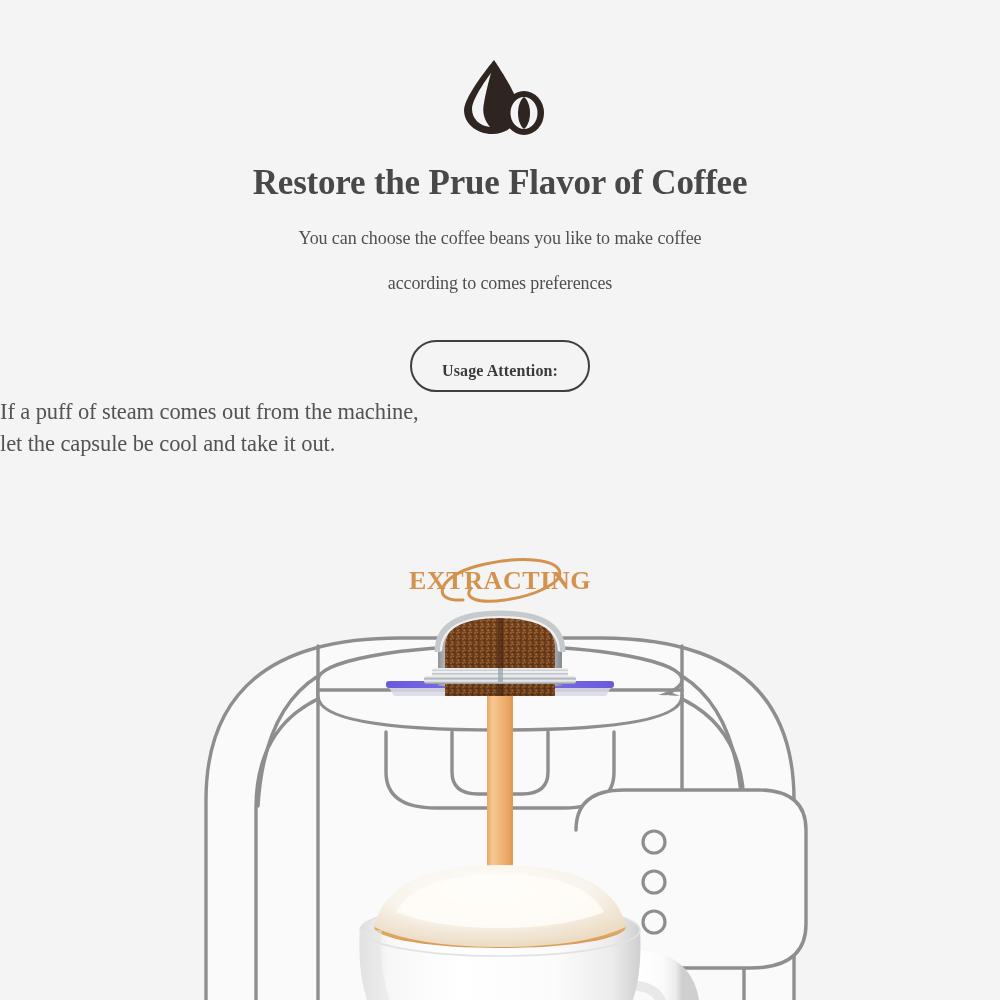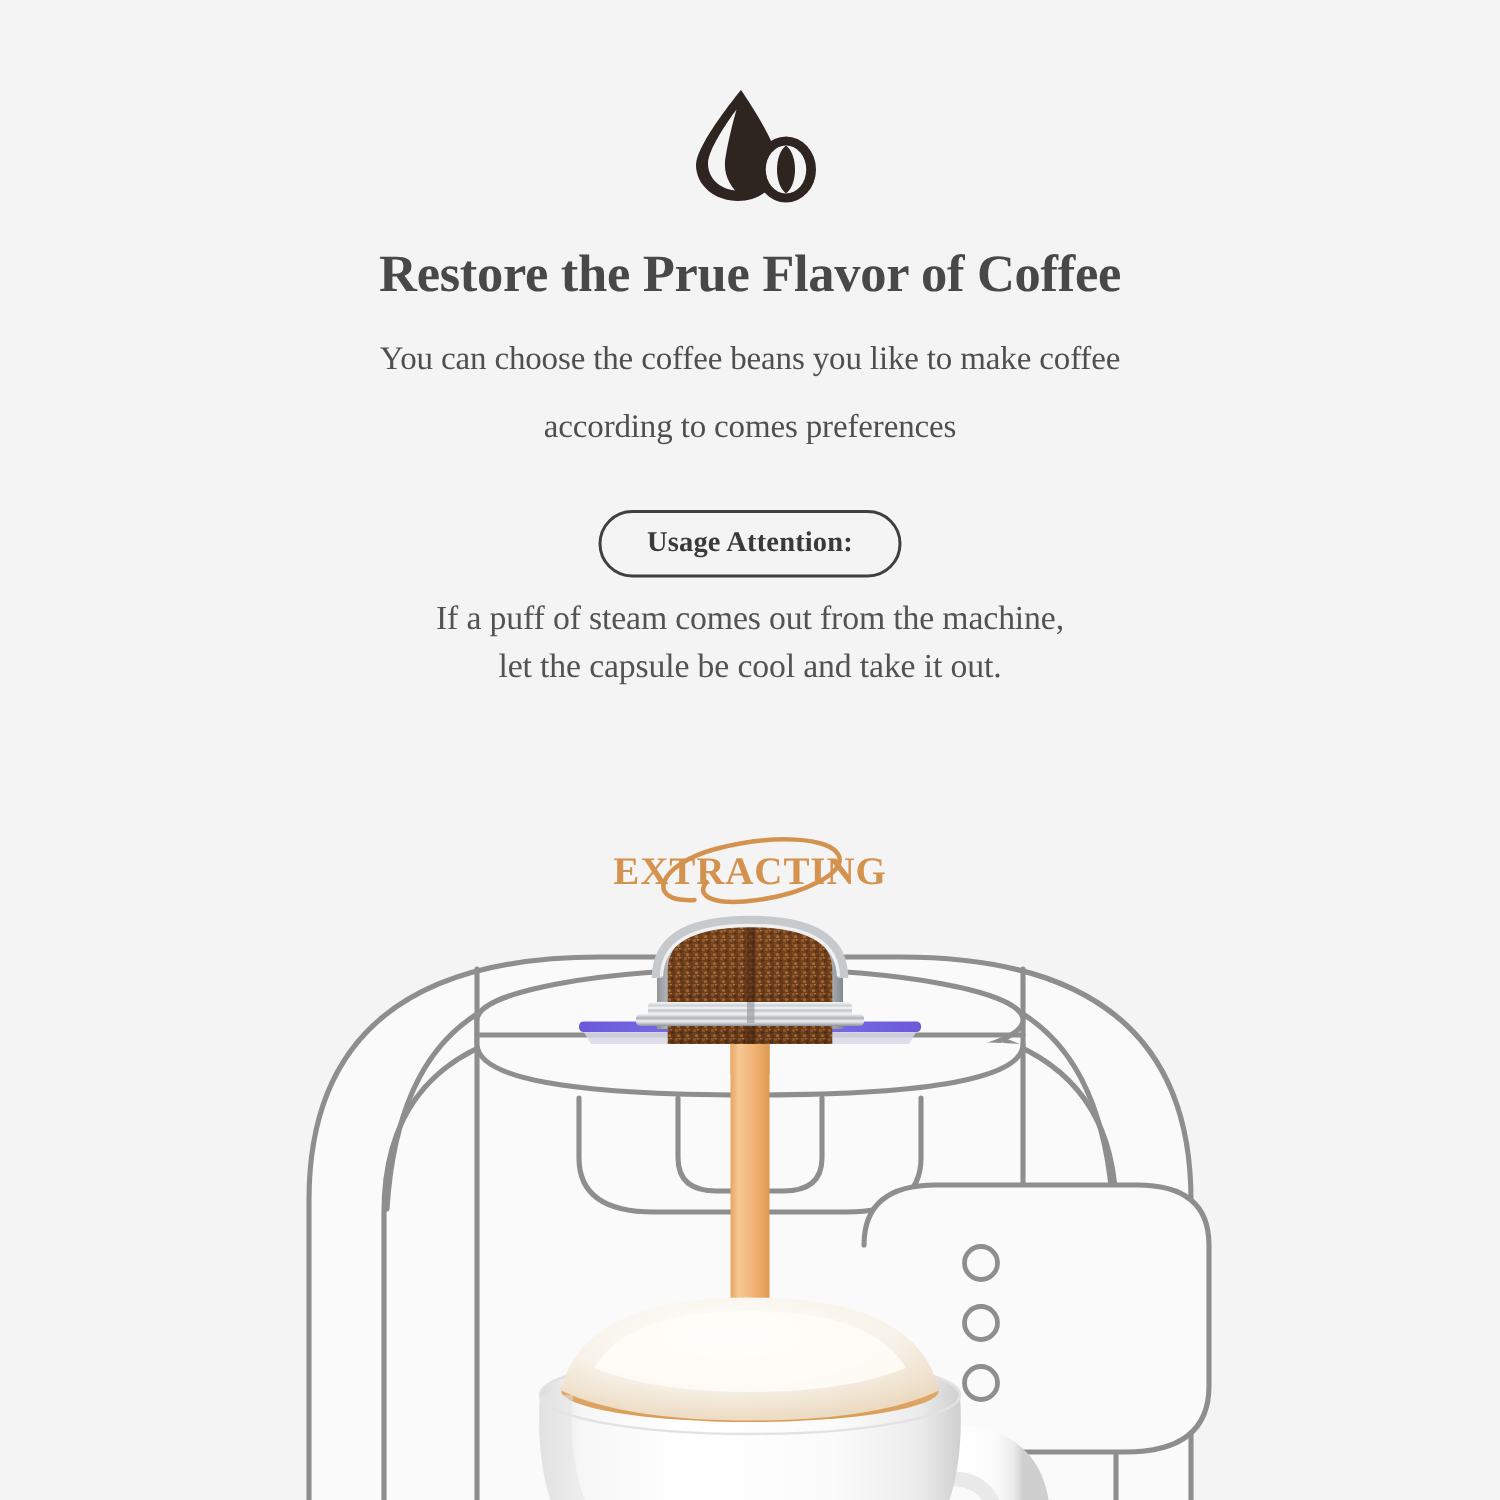--- a/index.html
+++ b/index.html
@@ -46,52 +46,51 @@
     letter-spacing: -0.2px;
     white-space: nowrap;
   }
 
   .subhead {
     position: absolute;
     top: 216px;
     left: 0;
     width: 1000px;
     text-align: center;
-    font-size: 22px;
+    font-size: 18px;
     color: #4f4f4f;
     line-height: 45px;
     letter-spacing: -0.1px;
   }
   .subhead .ln { display: block; }
 
   .pill-wrap {
     position: absolute;
     top: 340px;
     left: 0;
     width: 1000px;
     text-align: center;
   }
   .pill {
     display: inline-block;
     border: 2px solid #3f3f3f;
     border-radius: 26px;
-    padding: 9px 30px 10px 30px;
-    font-size: 19px;
+    padding: 20px 30px 10px 30px;
+    font-size: 16px;
     font-weight: bold;
     color: #3a3a3a;
     letter-spacing: 0.1px;
     background: transparent;
   }
 
   .body-copy {
     position: absolute;
     top: 396px;
     left: 0;
     width: 1000px;
-    text-align: center;
     font-size: 22.5px;
     color: #535353;
     line-height: 32px;
     letter-spacing: -0.1px;
   }
   .body-copy .ln { display: block; }
 
   
   .illustration {
     position: absolute;

